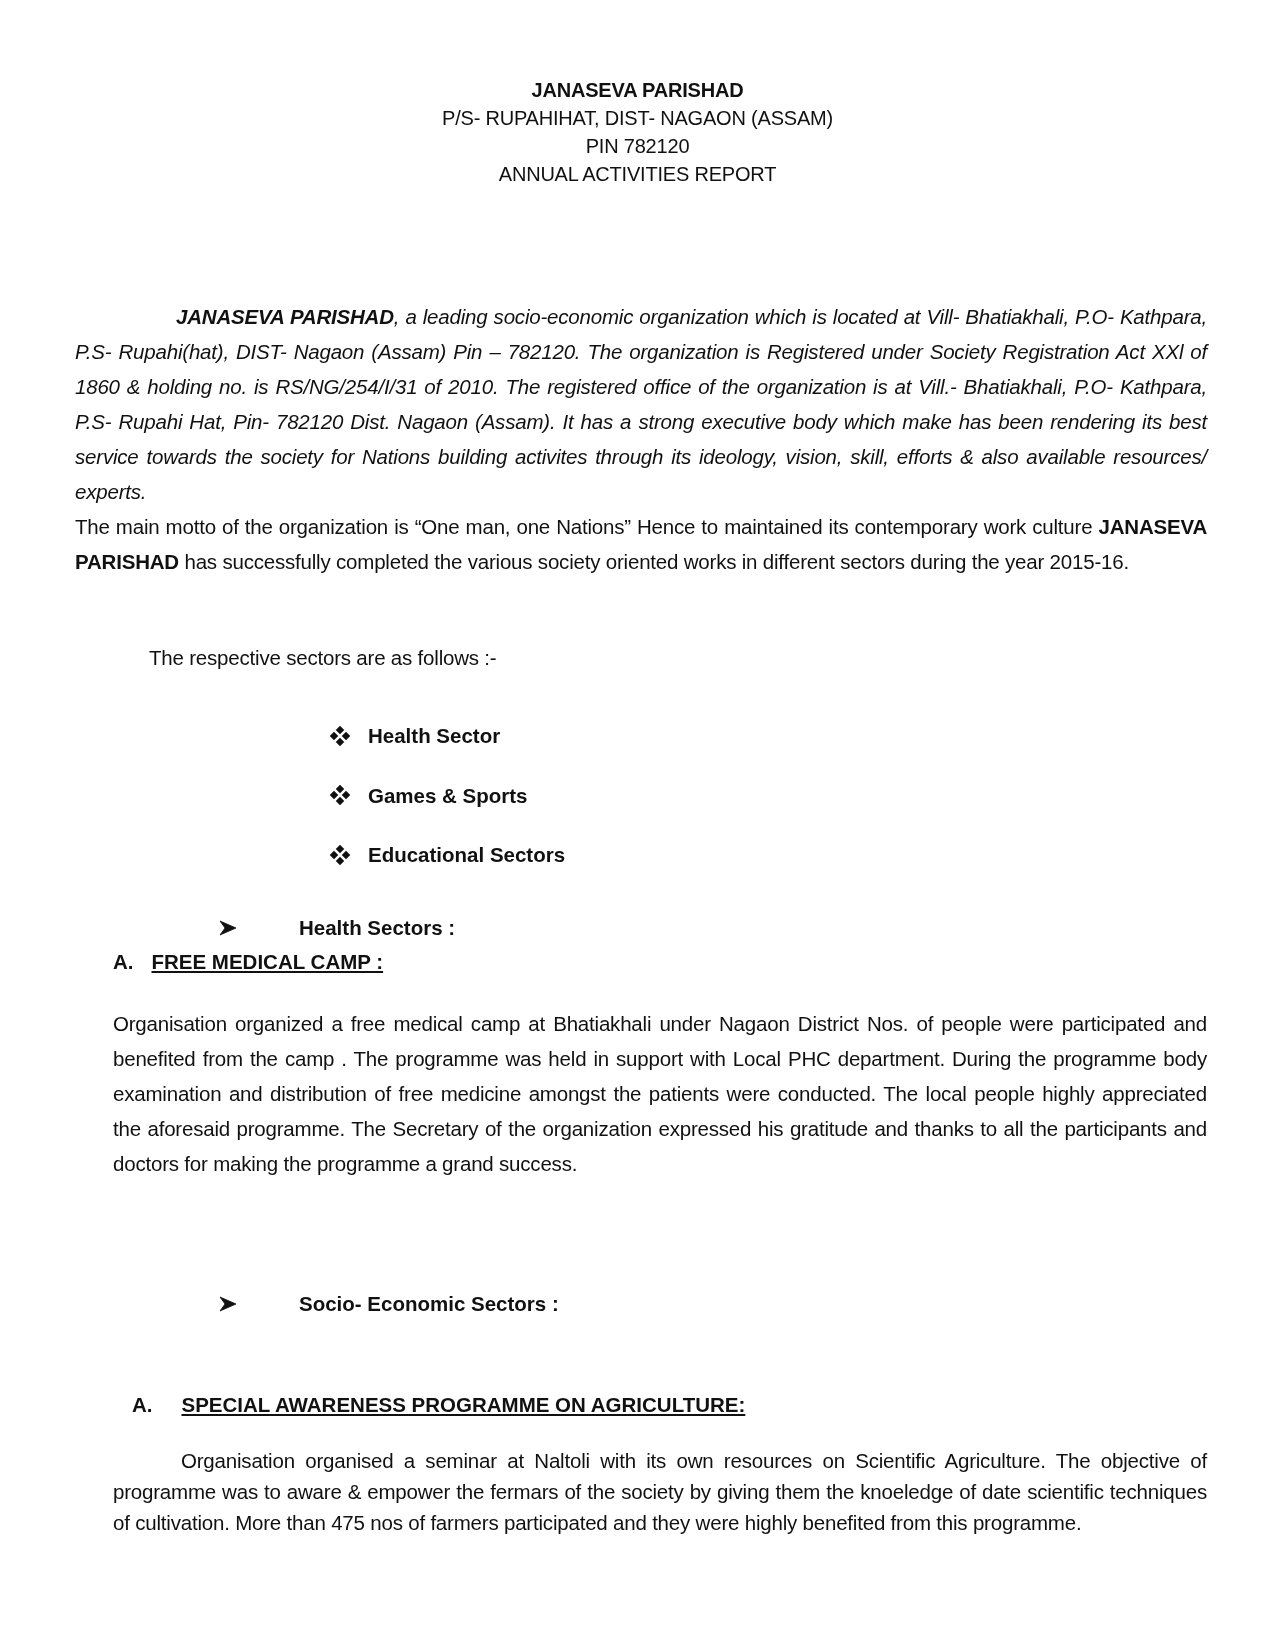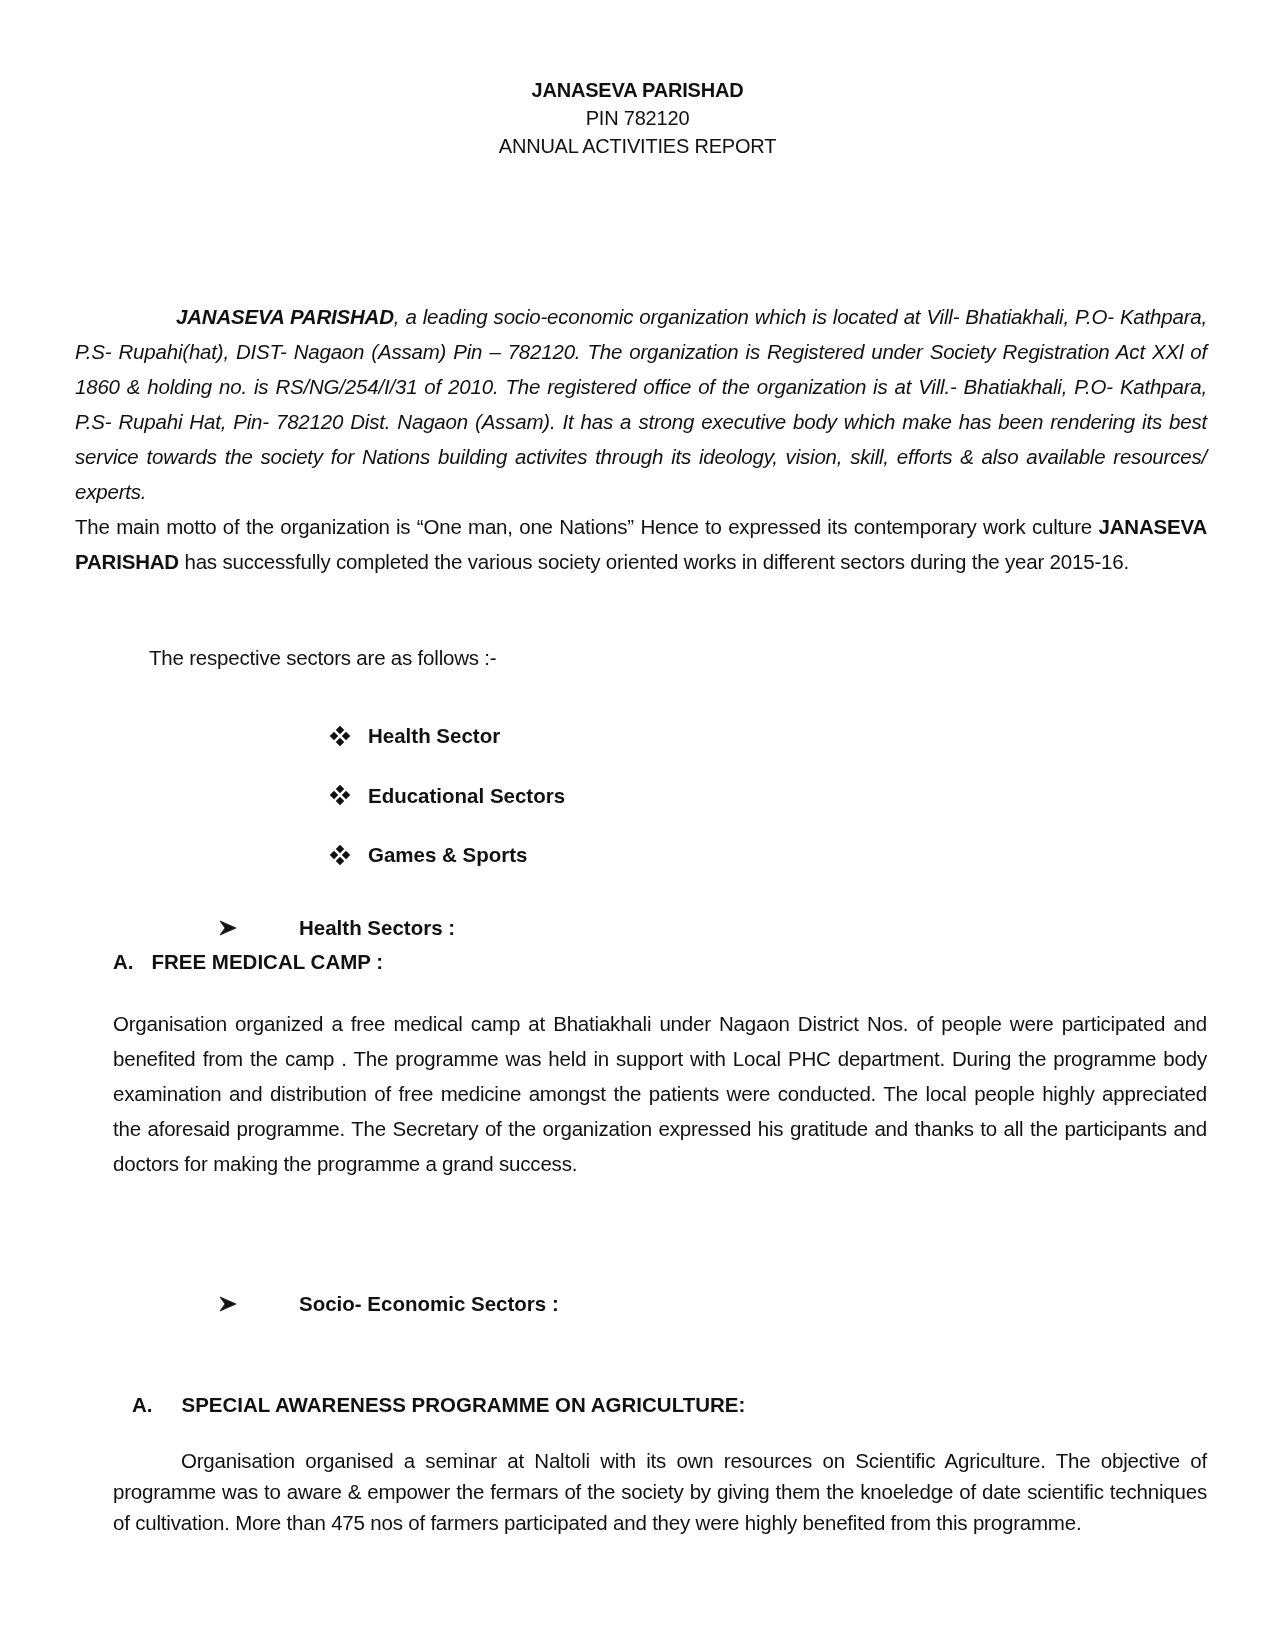--- a/index.html
+++ b/index.html
@@ -22,42 +22,43 @@
   .bullets .item { display: flex; align-items: center; margin-top: 24px; }
   .diamond4 { display: inline-block; width: 20px; height: 20px; position: relative; margin-right: 18px; }
   .diamond4 i { position: absolute; width: 6px; height: 6px; background: #111; transform: rotate(45deg); }
   .diamond4 i:nth-child(1) { left: 7px; top: 1px; }
   .diamond4 i:nth-child(2) { left: 1px; top: 7px; }
   .diamond4 i:nth-child(3) { left: 13px; top: 7px; }
   .diamond4 i:nth-child(4) { left: 7px; top: 13px; }
   .arrowhd { position: absolute; font-size: 20.5px; font-weight: bold; display: flex; align-items: center; gap: 44px; }
   .arrow-icon { display: inline-block; width: 18px; height: 16px; margin-right: 18px; }
   .secA { position: absolute; font-size: 20.5px; font-weight: bold; }
-  .secA .ulbl { margin-left: 18px; text-align: center; }
+  .secA .ulbl { text-decoration: underline; margin-left: 18px; text-align: center; }
   .medical { left: 113px; width: 1094px; top: 1006px; }
   .agri { left: 113px; width: 1094px; top: 1445px; line-height: 31px; }
   .agri .first { text-indent: 68px; }
 </style>
 </head>
 <body>
 
 <div class="page">
 
   <div class="hdr" style="top:76px;">
     <span class="line bold">JANASEVA PARISHAD</span>
+    <span class="line">P/S- RUPAHIHAT, DIST- NAGAON (ASSAM)</span>
     <span class="line">PIN 782120</span>
     <span class="line">ANNUAL  ACTIVITIES  REPORT</span>
   </div>
 
   <div class="para intro">
     <div class="first"><b>JANASEVA PARISHAD</b><span>, a leading socio-economic organization which is located at Vill- Bhatiakhali, P.O- Kathpara, P.S- Rupahi(hat), DIST- Nagaon (Assam) Pin – 782120. The organization is Registered under  Society Registration Act  XXl  of  1860  &amp;  holding no. is  RS/NG/254/I/31 of 2010. The registered  office of the organization is at Vill.- Bhatiakhali, P.O- Kathpara, P.S- Rupahi Hat, Pin- 782120 Dist. Nagaon (Assam). It has a strong executive body  which make has been rendering its best service towards the society for Nations building activites through its ideology, vision, skill, efforts &amp; also available resources/ experts.</span></div>
   </div>
 
   <div class="para motto">
-    <span>The main motto of the organization is “One man, one Nations” Hence to expressed its contemporary work culture </span><b>JANASEVA PARISHAD</b><span> has successfully completed the various society oriented works in different sectors during the year 2015-16.</span>
+    <span>The main motto of the organization is “One man, one Nations” Hence to maintained its contemporary work culture </span><b>JANASEVA PARISHAD</b><span> has successfully completed the various society oriented works in different sectors during the year 2015-16.</span>
   </div>
 
   <div class="lead">The respective sectors are as follows :-</div>
 
   <div class="bullets">
     <div class="item">
       <span class="diamond4">
           <i></i>
           <i></i>
           <i></i>
@@ -65,30 +66,30 @@
         </span>
       <span>Health Sector</span>
     </div>
     <div class="item">
       <span class="diamond4">
           <i></i>
           <i></i>
           <i></i>
           <i></i>
         </span>
-      <span>Educational Sectors</span>
+      <span>Games &amp; Sports</span>
     </div>
     <div class="item">
       <span class="diamond4">
           <i></i>
           <i></i>
           <i></i>
           <i></i>
         </span>
-      <span>Games &amp; Sports</span>
+      <span>Educational Sectors</span>
     </div>
   </div>
 
   <div class="arrowhd" style="left:219px; top:916px;">
     <svg class="arrow-icon" viewBox="0 0 18 16">
       <path d="M1 1 L17 8 L1 15 L6 8 Z" fill="#111" stroke="#111" stroke-width="0.8"></path>
     </svg>
     <span>Health Sectors :</span>
   </div>
 

